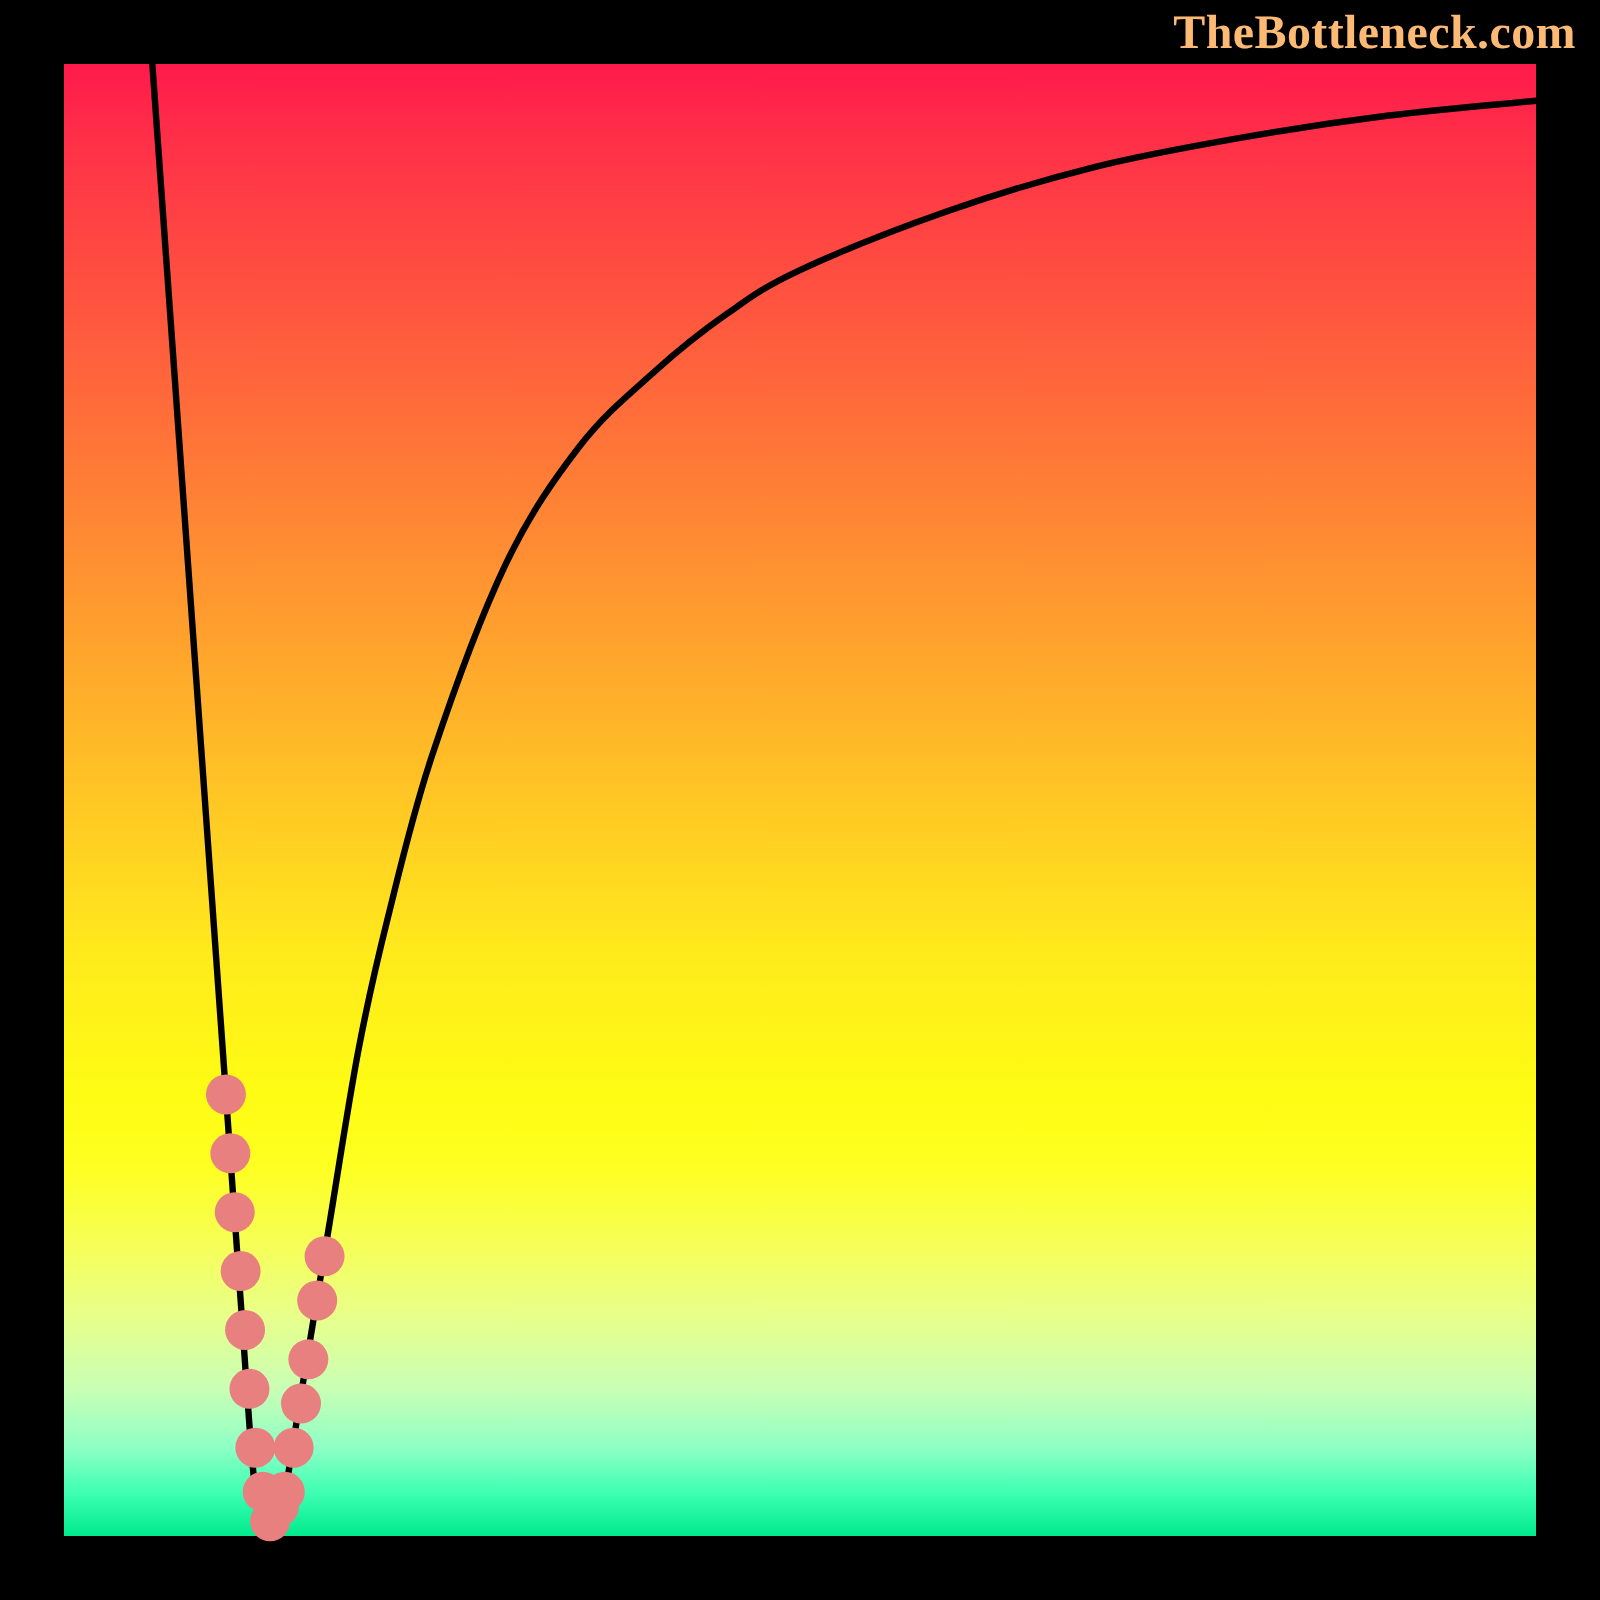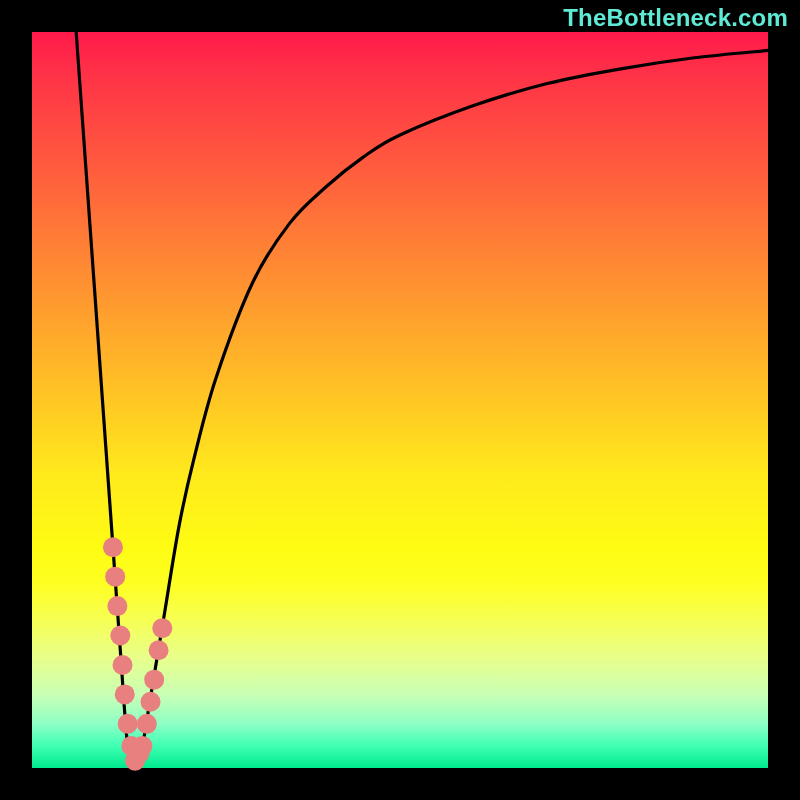--- a/index.html
+++ b/index.html
@@ -38,24 +38,24 @@
       #c9ffb5 90%,
       #8effc5 94%,
       #3fffb3 97%,
       #00ea8d 100%
     );
   }
   .watermark {
     position: absolute;
     top: 4px;
     right: 12px;
-    font-family: Liberation Sans, sans-serif;
+    font-family: Liberation Serif, serif;
     font-size: 24px;
     font-weight: 600;
-    color: #5eead4;
+    color: #fdba74;
     letter-spacing: 0.2px;
   }
   svg.overlay {
     position: absolute;
     top: 32px;
     left: 32px;
     width: 736px;
     height: 736px;
     overflow: visible;
   }

